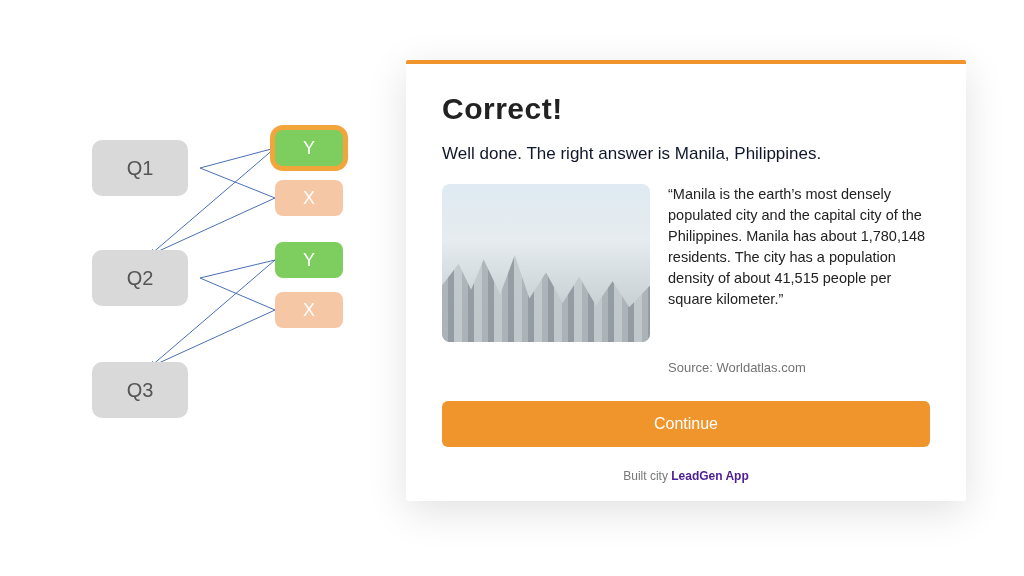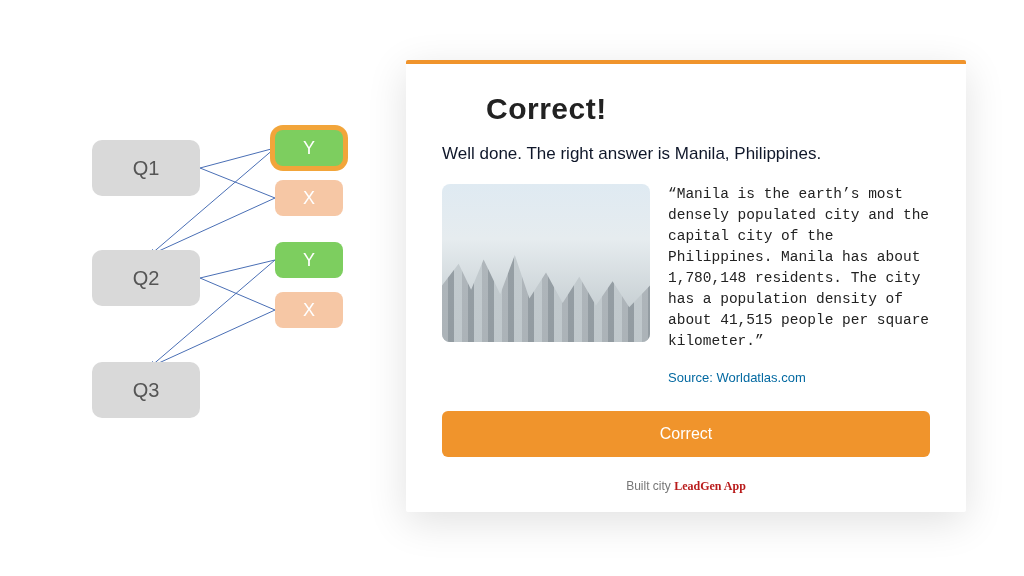--- a/index.html
+++ b/index.html
@@ -15,21 +15,21 @@
     
     .diagram {
       position: absolute;
       left: 60px;
       top: 120px;
       width: 330px;
       height: 340px;
     }
     .q-node {
       position: absolute;
-      width: 108px;
+      width: 96px;
       height: 56px;
       background: #d9d9d9;
       border-radius: 10px;
       display: flex;
       align-items: center;
       justify-content: center;
       font-size: 20px;
       color: #555;
       font-weight: 500;
     }
@@ -69,32 +69,30 @@
       box-shadow: 0 10px 40px rgba(0,0,0,0.12);
       border-radius: 2px;
       padding: 28px 36px 18px 36px;
     }
     .card h1 {
       font-size: 30px;
       font-weight: 800;
       letter-spacing: 0.5px;
       color:#222;
       margin-bottom: 18px;
-      margin-left: 44px;
     }
     .subtitle {
       font-size: 17px;
       color:#0f172a;
       margin-bottom: 20px;
     }
     .content-row {
       display: flex;
       gap: 18px;
       margin-bottom: 18px;
-      font-family: Liberation Mono, monospace;
     }
     .photo {
       width: 208px;
       height: 158px;
       border-radius: 8px;
       flex-shrink: 0;
       background: linear-gradient(180deg, #dfeaf2 0%, #e6ecef 35%, #b9c2c6 100%);
       position: relative;
       overflow: hidden;
     }
@@ -107,21 +105,21 @@
       opacity:0.9;
     }
     .quote {
       flex: 1;
       font-size: 14.5px;
       line-height: 1.45;
       color:#222;
     }
     .source {
       font-size: 13px;
-      color:#0369a1;
+      color:#737373;
       margin-top: 14px;
       margin-left: 226px;
       margin-bottom: 26px;
     }
     .continue-btn {
       display: block;
       width: 100%;
       background: #f0942c;
       color: #fff;
       border: none;
@@ -129,21 +127,21 @@
       padding: 14px 0;
       font-size: 16px;
       cursor: pointer;
     }
     .footer {
       text-align: center;
       font-size: 12px;
       color:#777;
       margin-top: 22px;
     }
-    .footer strong{ color:#b91c1c; font-weight:700;font-family:Liberation Serif, serif; }
+    .footer strong{ color:#4c1d95; font-weight:700; }
   </style>
 </head>
 <body>
 
 <div class="diagram">
   <svg class="arrows">
     <defs>
       <marker id="arrowhead" markerWidth="8" markerHeight="8" refX="6" refY="3" orient="auto">
         <path d="M0,0 L6,3 L0,6 Z" fill="#4a6fb5"></path>
       </marker>
@@ -190,18 +188,18 @@
   <h1>Correct!</h1>
   <p class="subtitle">Well done. The right answer is Manila, Philippines.</p>
 
   <div class="content-row">
     <div class="photo"></div>
     <div class="quote">“Manila is the earth’s most densely populated city and the capital city of the Philippines. Manila has about 1,780,148 residents. The city has a population density of about 41,515 people per square kilometer.”</div>
   </div>
 
   <div class="source">Source: Worldatlas.com</div>
 
-  <button class="continue-btn">Correct</button>
+  <button class="continue-btn">Continue</button>
 
   <div class="footer">
     <span>Built city </span><strong>LeadGen App</strong>
   </div>
 </div>
 
 </body></html>

